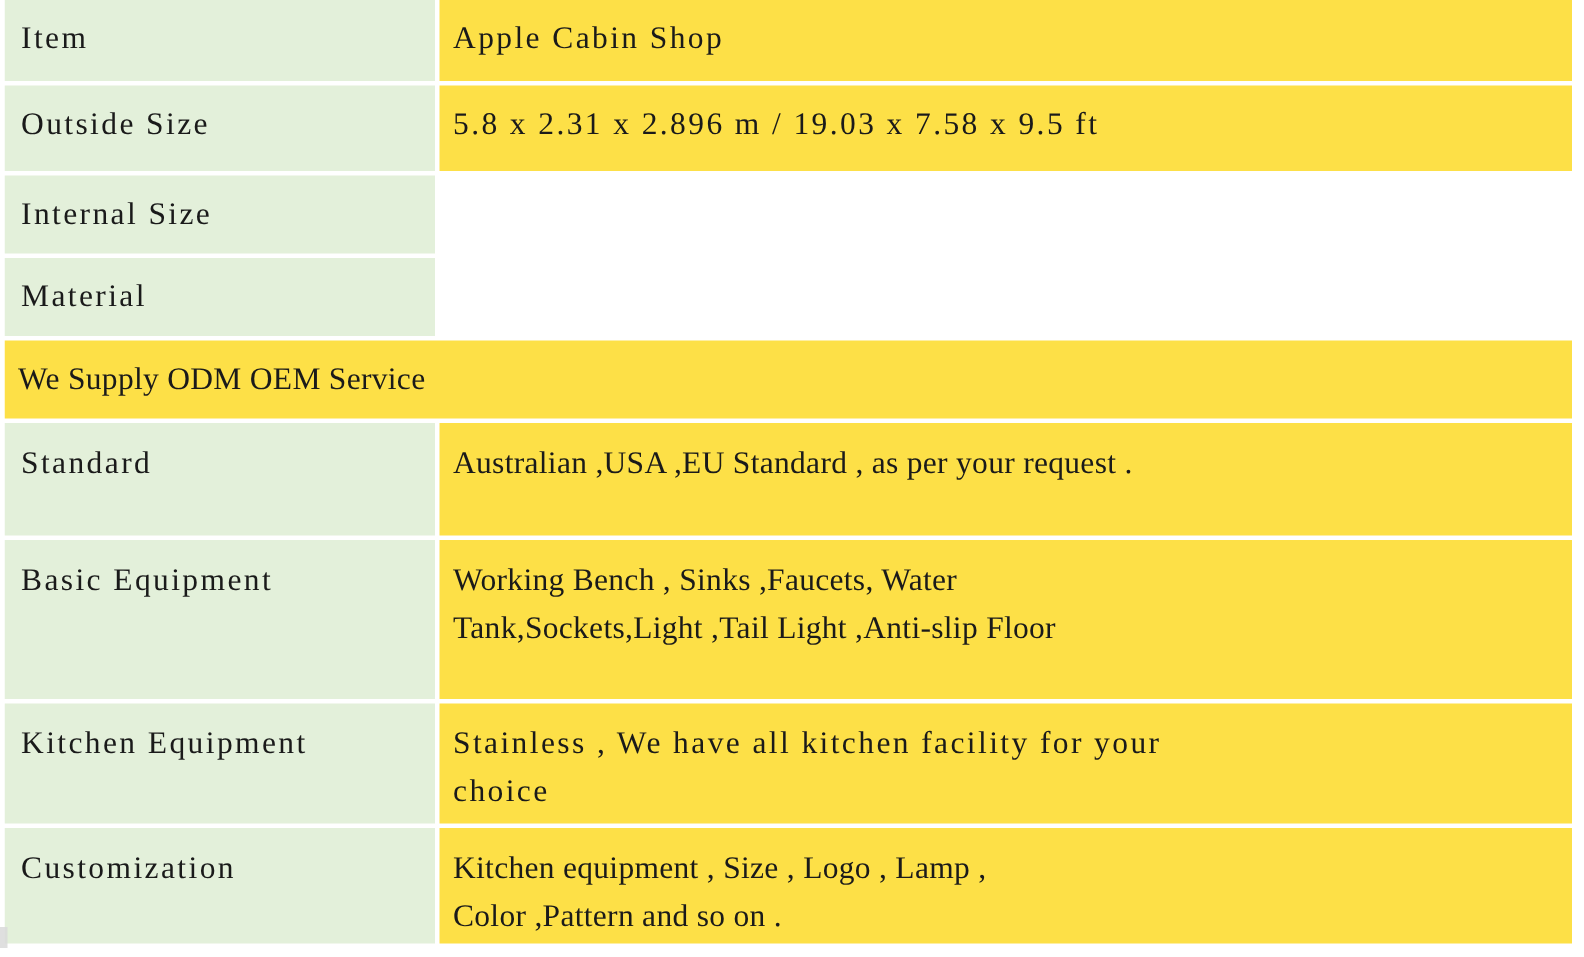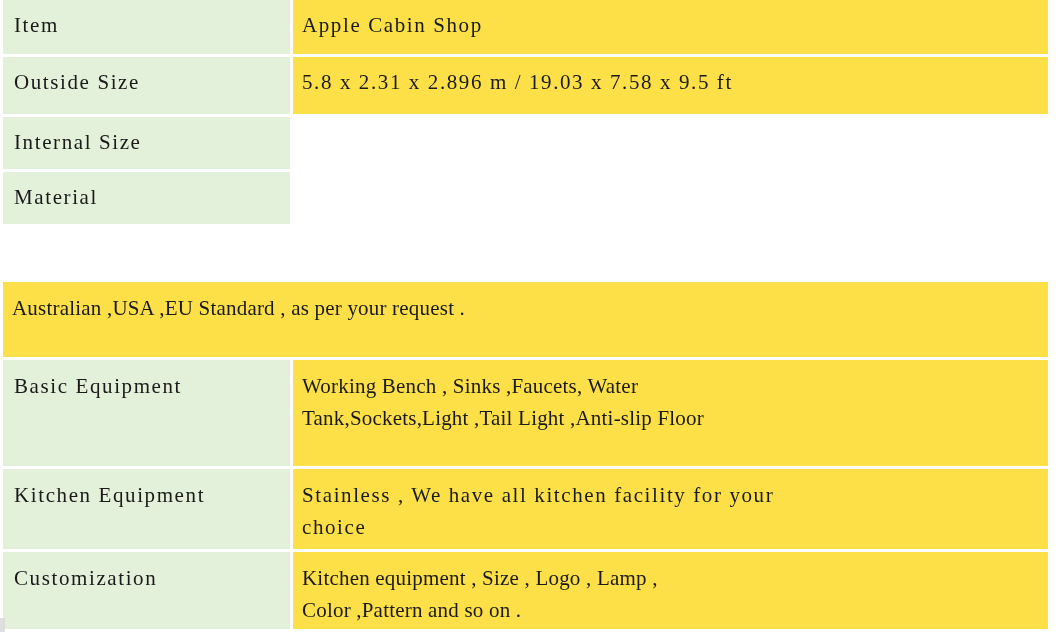--- a/index.html
+++ b/index.html
@@ -119,23 +119,25 @@
 
   <div class="spec-row r2">
     <div class="cell cell-label">Internal Size</div>
   </div>
 
   <div class="spec-row r3">
     <div class="cell cell-label">Material</div>
   </div>
 
   <div class="spec-row r4">
+    <div class="cell cell-value tight">We Supply ODM OEM Service</div>
   </div>
 
   <div class="spec-row r5">
+    <div class="cell cell-label">Standard</div>
     <div class="cell cell-value tight">Australian ,USA ,EU Standard , as per your request .</div>
   </div>
 
   <div class="spec-row r6">
     <div class="cell cell-label">Basic Equipment</div>
     <div class="cell cell-value tight">Working Bench , Sinks ,Faucets, Water
 Tank,Sockets,Light ,Tail Light ,Anti-slip Floor</div>
   </div>
 
   <div class="spec-row r7">

